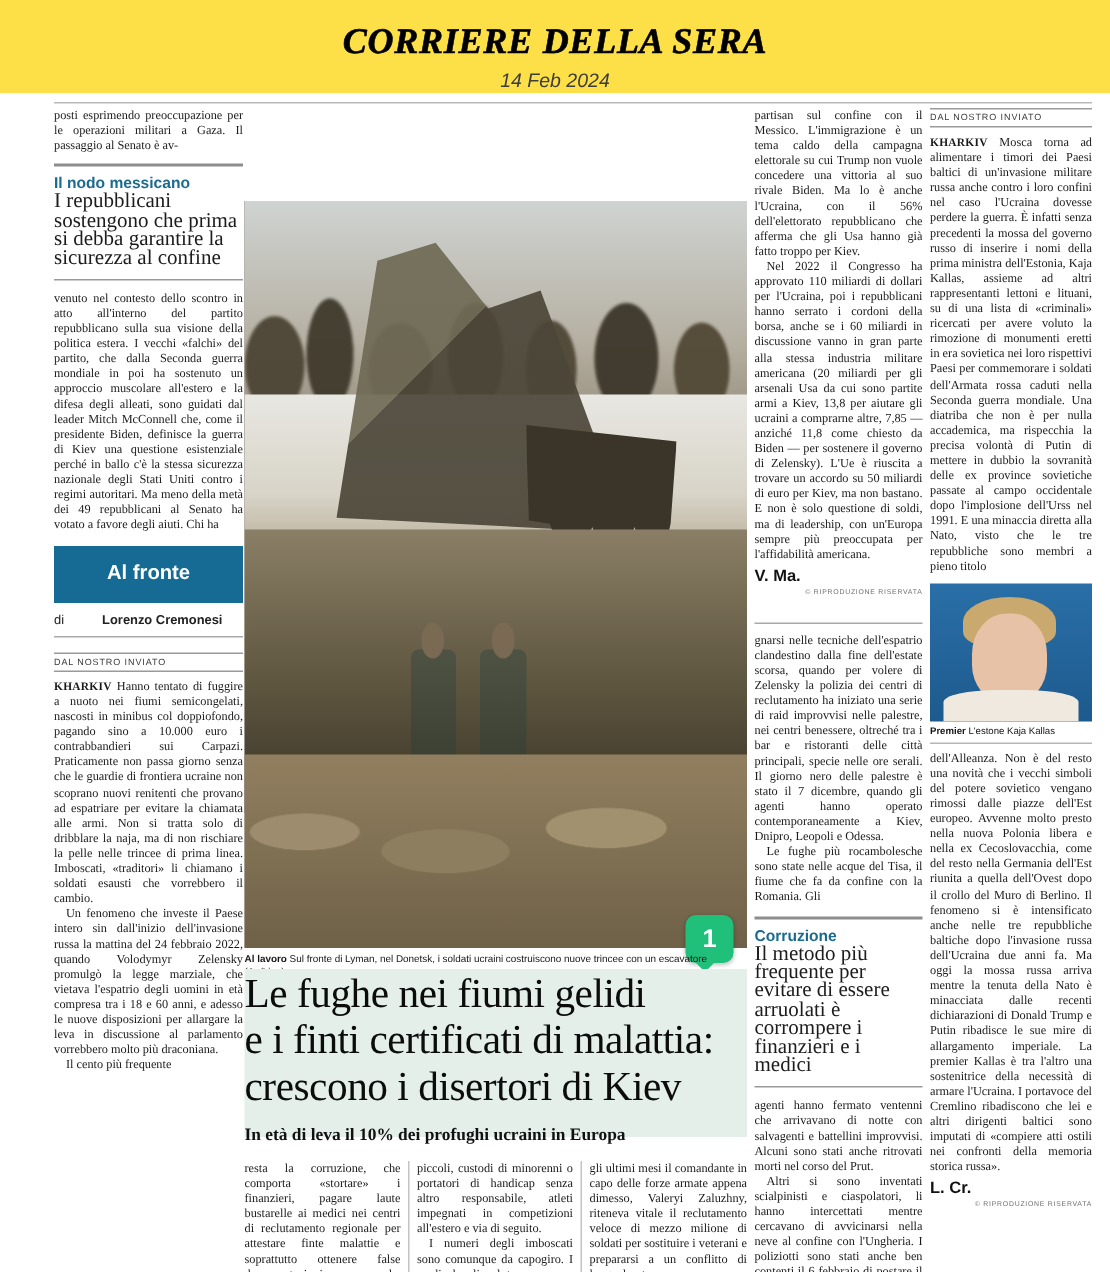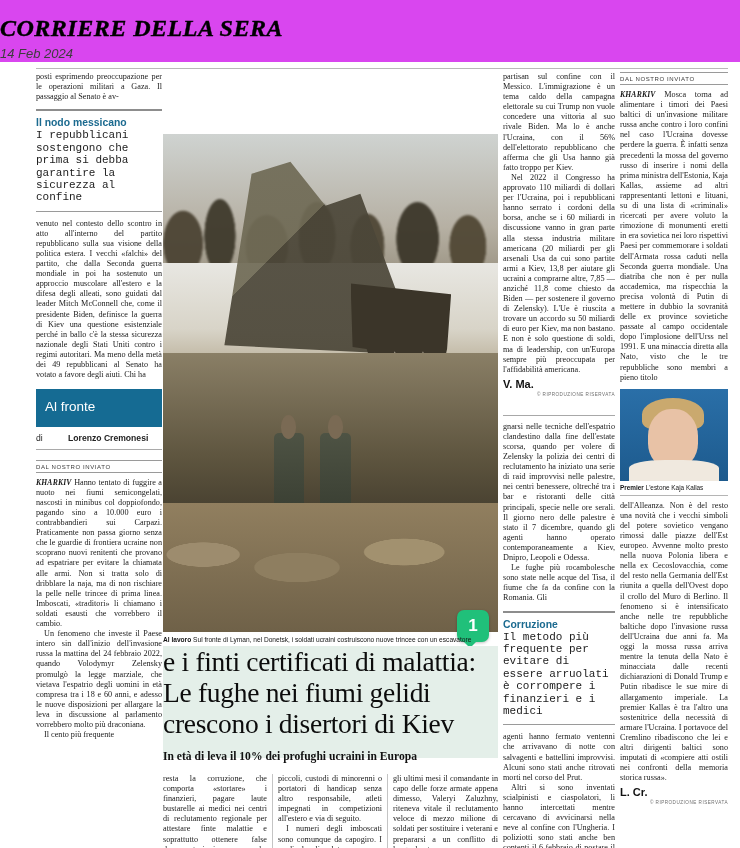--- a/index.html
+++ b/index.html
@@ -8,22 +8,22 @@
     background:#ffffff;
     font-family:"Liberation Serif",serif;
     color:#111;
     overflow:hidden;
   }
   .page{position:relative;width:740px;height:848px;background:#fff;}
 
   
   .masthead{
     position:absolute;left:0;top:0;width:740px;height:62px;
-    background:#d946ef;
-    text-align:left;
+    background:#fde047;
+    text-align:center;
   }
   .masthead-title{
     font-family:"Liberation Serif",serif;
     font-weight:bold;font-style:italic;
     font-size:24px;letter-spacing:0.5px;
     color:#000;
     margin-top:16px;
     line-height:1;
     -webkit-text-stroke:0.4px #000;
   }
@@ -58,46 +58,47 @@
 
   
   .invi{
     font-family:"Liberation Sans",sans-serif;
     font-size:6px;letter-spacing:0.6px;color:#3a3a3a;
     text-transform:uppercase;padding-bottom:2px;
   }
   .invi-wrap{border-bottom:0.8px solid #9a9a9a;margin-bottom:5px;}
   .invi-top{border-top:0.8px solid #9a9a9a;padding-top:3px;}
 
-  .dateline{font-weight:bold;font-variant:small-caps;font-size:7.6px;letter-spacing:0.2px;font-style:italic;}
+  .dateline{font-weight:bold;font-variant:small-caps;font-size:7.6px;letter-spacing:0.2px;}
 
   
   .pull{
     margin:7px 0 7px 0;
     border-top:2.4px double #8d8d8d;
     border-bottom:0.9px solid #9a9a9a;
     padding:6px 0 7px 0;
   }
   .pull-title{
     font-family:"Liberation Sans",sans-serif;
     font-weight:bold;font-size:10.4px;color:#1b6a8f;line-height:12px;
   }
   .pull-body{
-    font-family:Liberation Mono, monospace;
-    font-size:11px;line-height:12.4px;color:#1c1c1c;
+    font-family:Liberation Serif, serif;
+    font-size:14px;line-height:12.4px;color:#1c1c1c;
   }
 
   
   .banner{
     margin-top:9px;
     background:#156b93;color:#fff;
     font-family:"Liberation Sans",sans-serif;
-    font-weight:normal;font-size:13.5px;
+    font-weight:bold;font-size:13.5px;
     padding:11px 9px 13px 9px;
     line-height:1;
+    text-align:center;
   }
   .byline{
     font-family:"Liberation Sans",sans-serif;
     font-size:8.6px;color:#222;
     padding:6px 0 6px 0;
     border-bottom:0.8px solid #a9a9a9;
   }
   .byline b{font-weight:bold;padding-left:23px;}
 
   
@@ -279,22 +280,22 @@
 
     <div class="badge">1</div>
 
     <div class="caption">
       <b>Al lavoro</b>
       <span>Sul fronte di Lyman, nel Donetsk, i soldati ucraini costruiscono nuove trincee con un escavatore (Ap/Lipa)</span>
     </div>
 
     <div class="headzone"></div>
     <div class="headline">
+      <div>Le fughe nei fiumi gelidi</div>
       <div>e i finti certificati di malattia:</div>
-      <div>Le fughe nei fiumi gelidi</div>
       <div>crescono i disertori di Kiev</div>
     </div>
     <div class="subhead">In età di leva il 10% dei profughi ucraini in Europa</div>
 
     <div class="rule-v" style="left:272px;"></div>
     <div class="rule-v" style="left:387px;"></div>
 
     <div class="lower l1 body-text">
       <p class="noind">resta la corruzione, che comporta «stortare» i finanzieri, pagare laute bustarelle ai medici nei centri di reclutamento regionale per attestare finte malattie e soprattutto ottenere false documentazioni che permettano di rientrare nelle categorie degli esentati: autisti di veicoli che importano beni per le forze armate o materiale medico, padri di almeno tre figli</p>
     </div>

